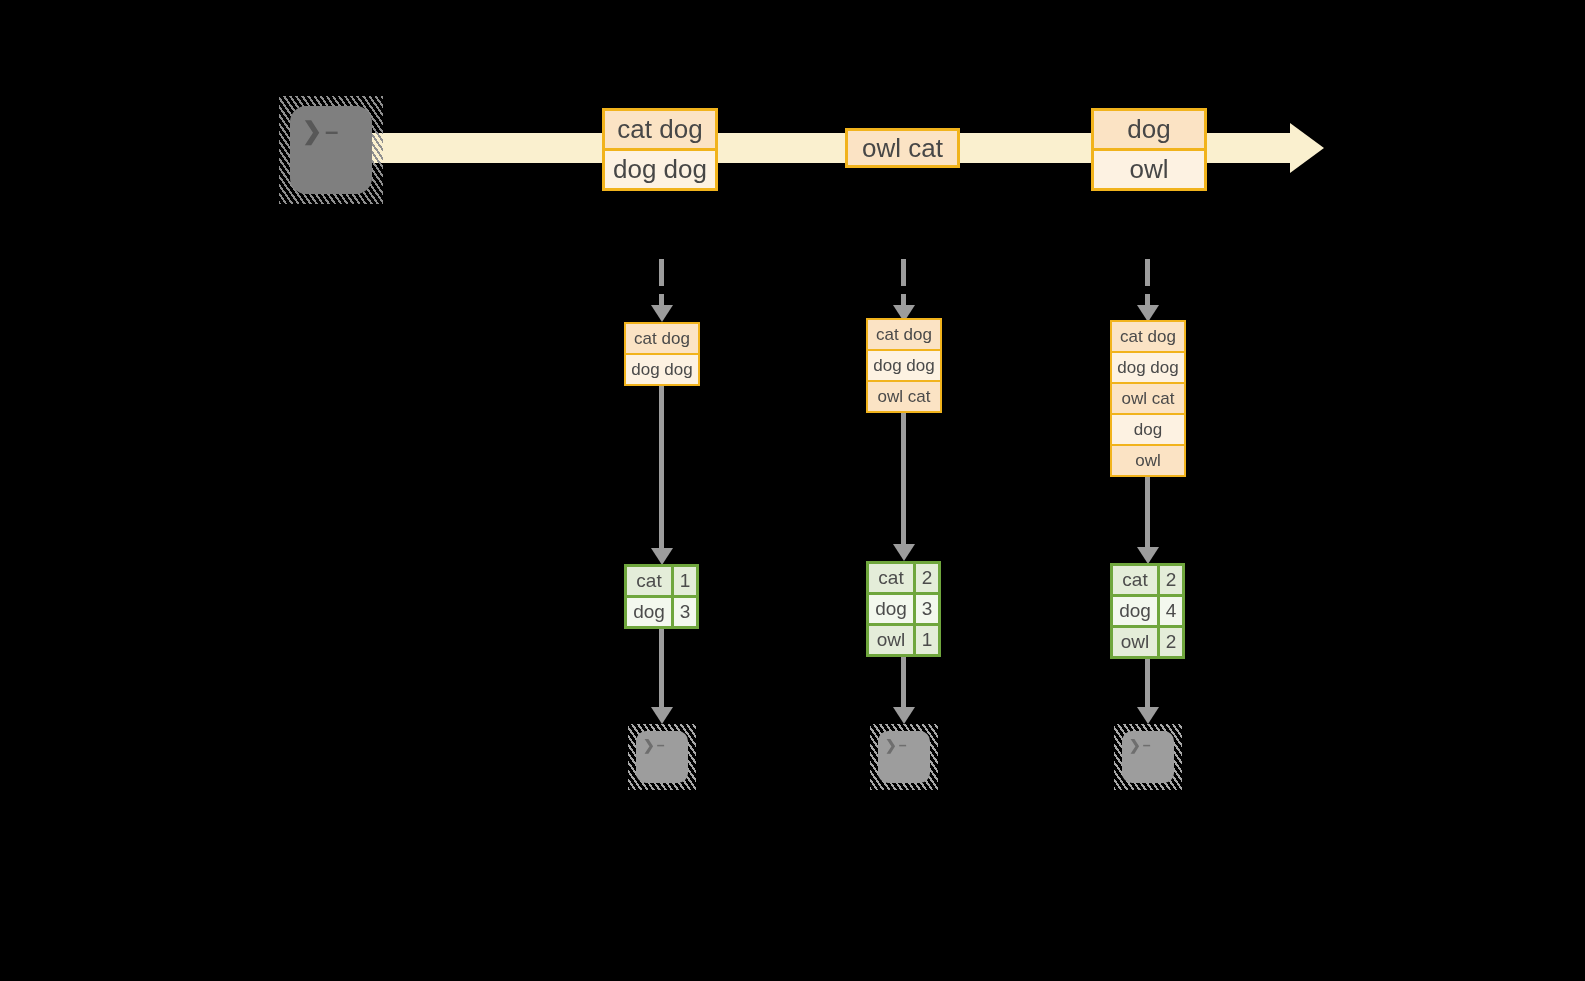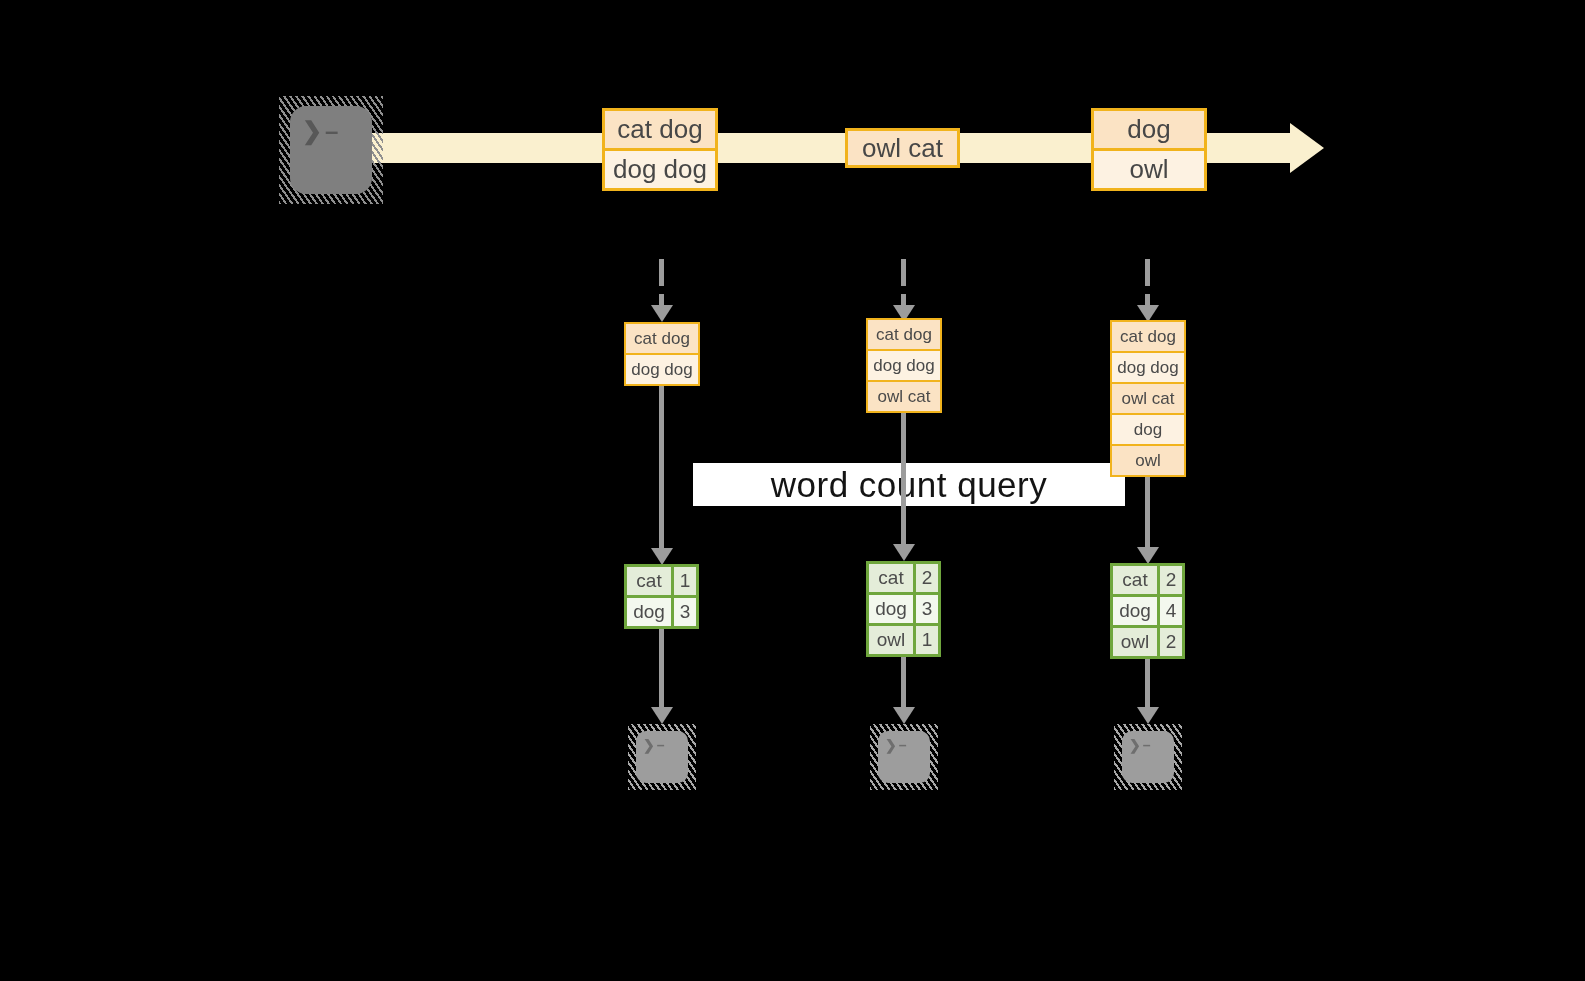--- a/index.html
+++ b/index.html
@@ -101,23 +101,20 @@
     <div class="stack-cell fill-a">owl cat</div>
   </div>
   <div class="stack" style="left:1110px;top:320px;">
     <div class="stack-cell fill-a">cat dog</div>
     <div class="stack-cell fill-b">dog dog</div>
     <div class="stack-cell fill-a">owl cat</div>
     <div class="stack-cell fill-b">dog</div>
     <div class="stack-cell fill-a">owl</div>
   </div>
 
-  <div class="banner">
-    <span class="banner-label">word count query</span>
-  </div>
 
   <div class="vline" style="left:659px;top:386px;height:162px;"></div>
   <div class="ahead" style="left:651px;top:548px;"></div>
   <div class="vline" style="left:901px;top:413px;height:131px;"></div>
   <div class="ahead" style="left:893px;top:544px;"></div>
   <div class="vline" style="left:1145px;top:477px;height:70px;"></div>
   <div class="ahead" style="left:1137px;top:547px;"></div>
 
   <div class="count-table" style="left:624px;top:564px;">
     <div class="count-row">

